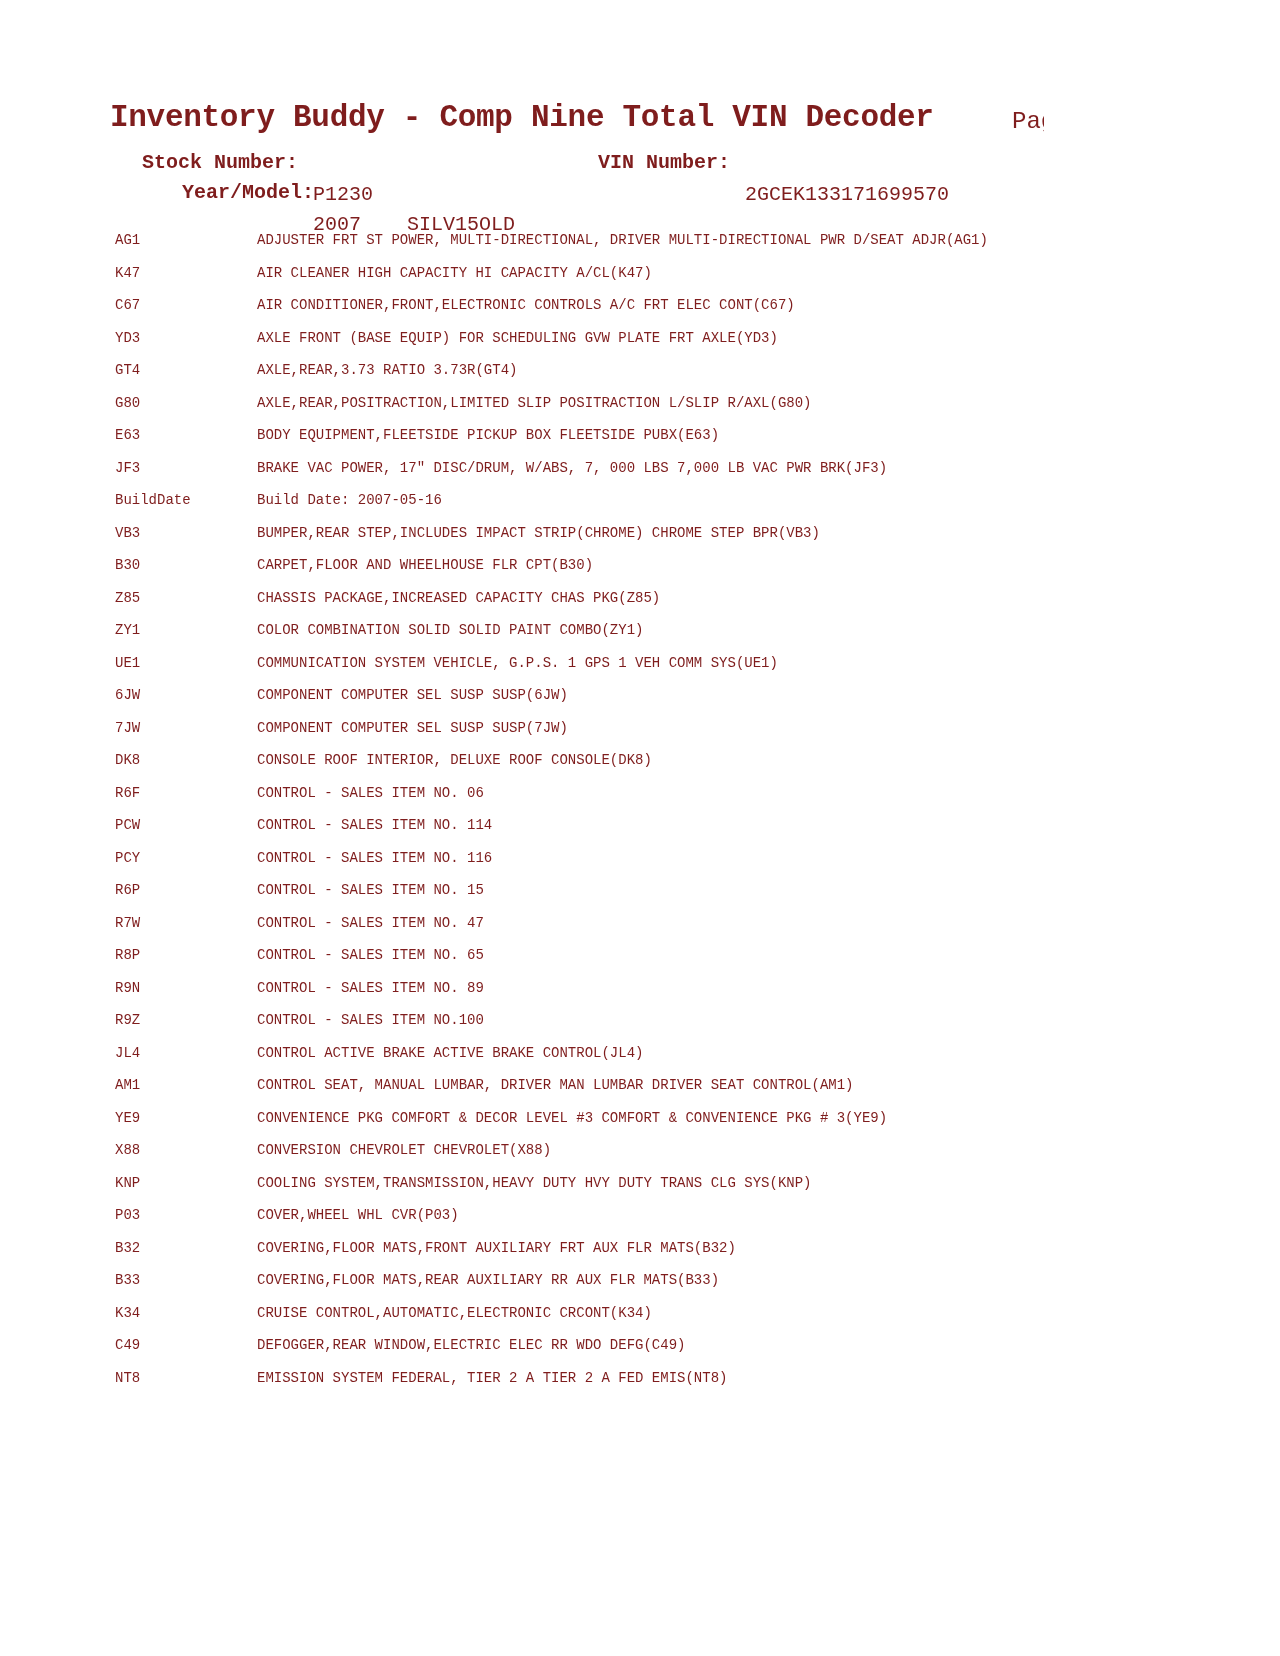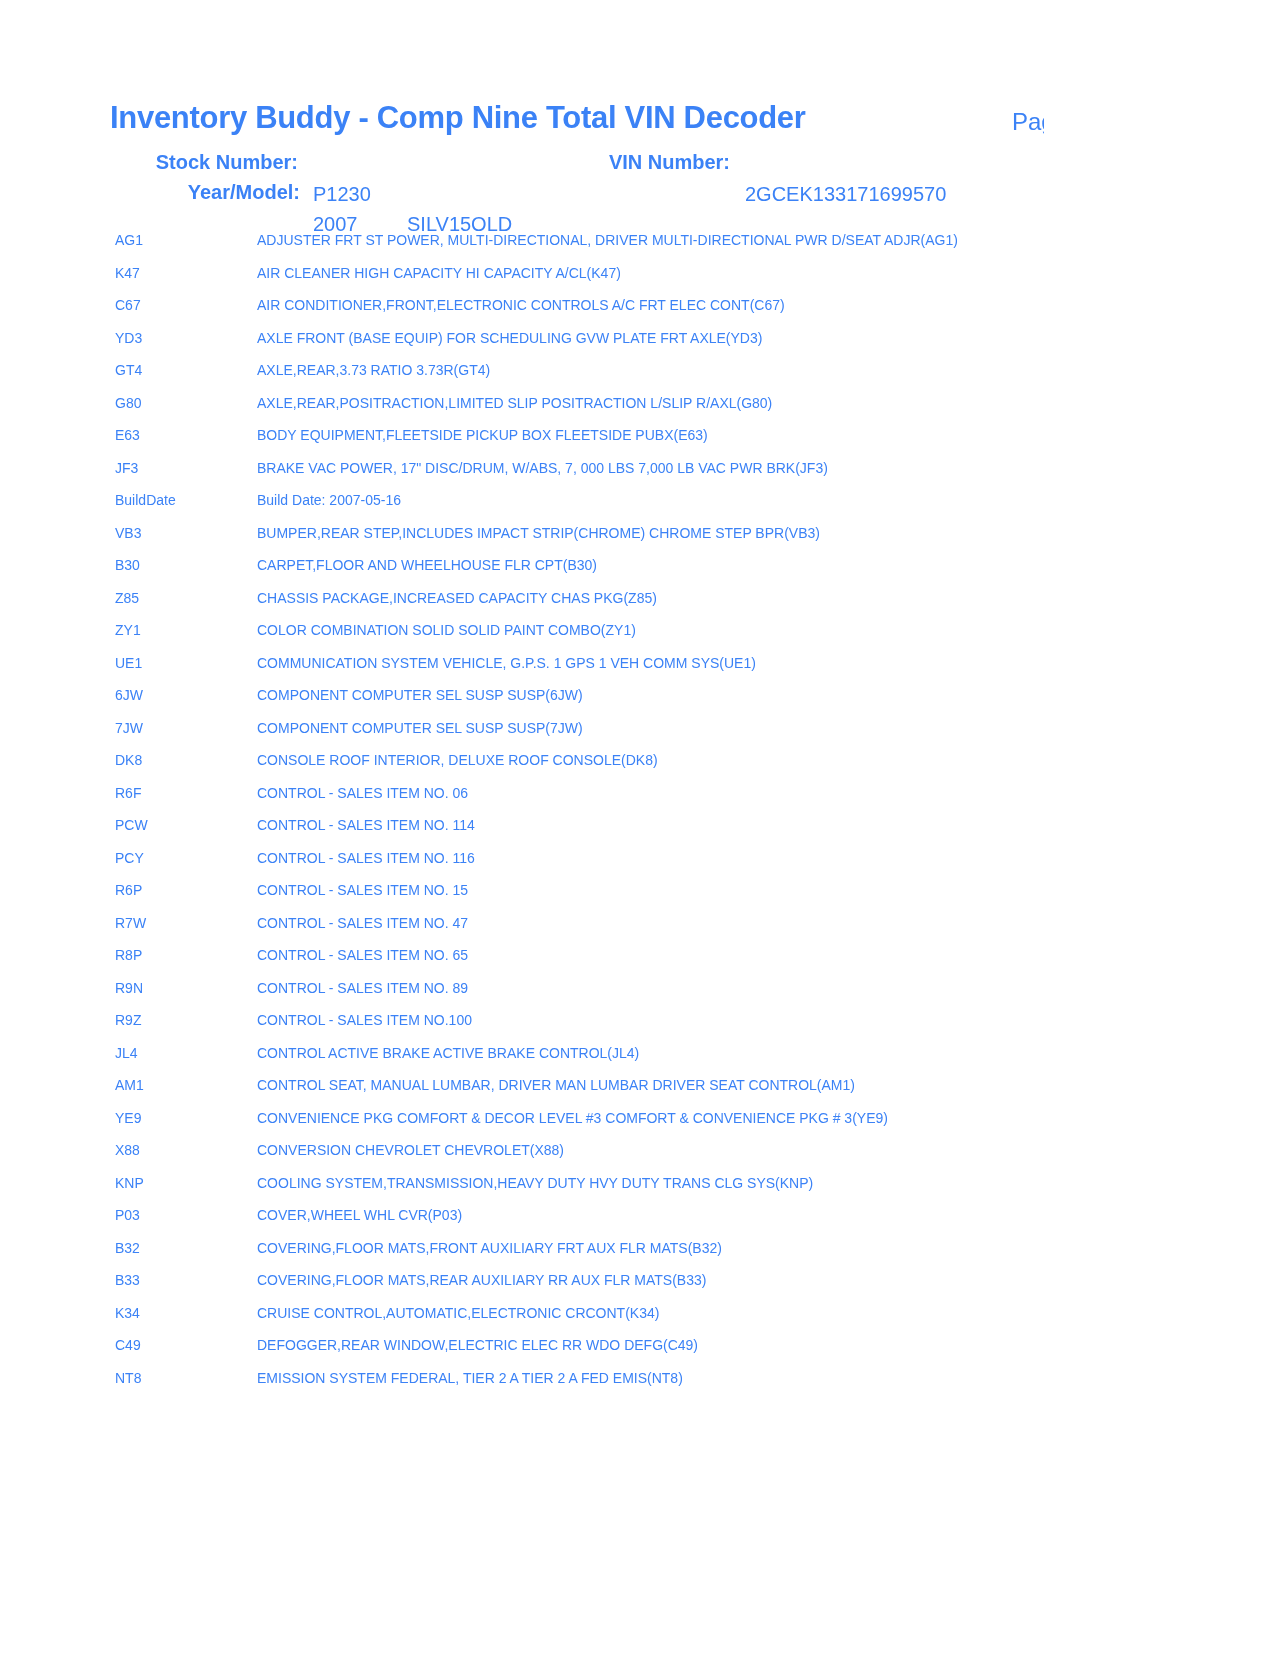--- a/index.html
+++ b/index.html
@@ -1,22 +1,22 @@
 <!DOCTYPE html>
 <html><head>
 <meta charset="utf-8">
 <style>
   html, body { margin: 0; padding: 0; background: #ffffff; }
   .page {
     position: relative;
     width: 1044px;
     height: 1656px;
     background: #ffffff;
-    font-family: Liberation Sans, sans-serif;
-    color: #3b82f6;
+    font-family: Liberation Mono, monospace;
+    color: #7f1d1d;
     overflow: hidden;
   }
   .title {
     position: absolute;
     left: 110px;
     top: 100px;
     margin: 0;
     font-size: 31px;
     font-weight: bold;
     letter-spacing: -0.3px;
@@ -39,21 +39,21 @@
   .meta-value {
     position: absolute;
     font-size: 20px;
     white-space: nowrap;
     margin-top: 32px;
   }
   .stock-label   { left: 0;   top: 151px; width: 298px; }
   .stock-value   { left: 313px; top: 151px; }
   .vin-label     { left: 530px; top: 151px; width: 200px; text-align: right; }
   .vin-value     { left: 745px; top: 151px; }
-  .year-label    { left: 0;   top: 181px; width: 300px; text-align: right; }
+  .year-label    { left: 14px;   top: 181px; width: 300px; text-align: right; }
   .year-value    { left: 313px; top: 181px; }
   .model-value   { left: 407px; top: 181px; }
   .options {
     position: absolute;
     left: 115px;
     top: 224px;
     width: 982px;
     font-size: 14px;
     line-height: 32.5px;
   }

